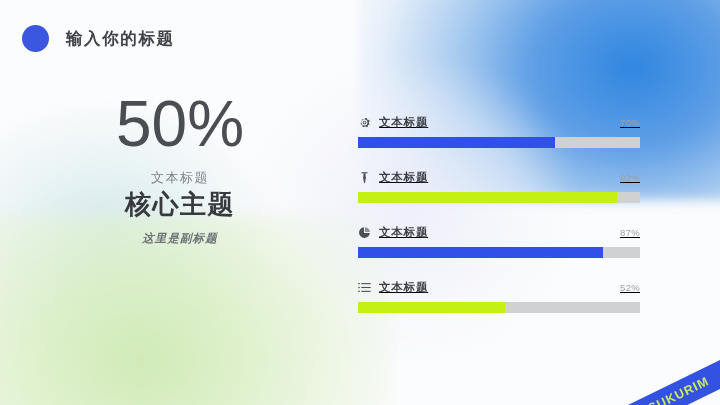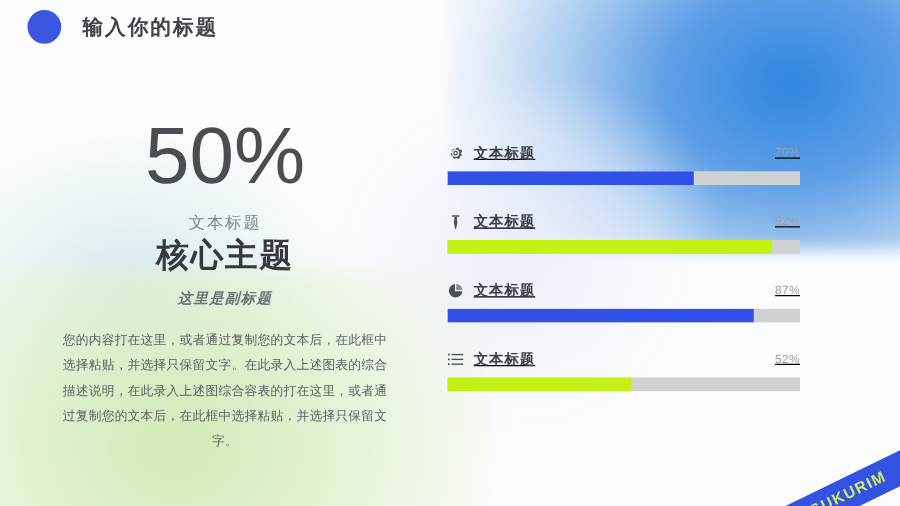--- a/index.html
+++ b/index.html
@@ -44,21 +44,21 @@
   .blob-violet {
     position:absolute;
     left:250px; top:60px;
     width:320px; height:300px;
     background:radial-gradient(ellipse at 50% 50%, rgba(232,234,248,0.75) 0%, rgba(243,244,252,0.4) 50%, rgba(255,255,255,0) 75%);
     filter:blur(10px);
   }
 
   
   #header {
-    position:absolute; top:8px; left:22px;
+    position:absolute; top:25px; left:22px;
     display:flex; align-items:center; gap:17px;
     z-index:5;
   }
   #header .dot {
     width:27px; height:27px; border-radius:50%;
     background:#3b57e0;
     flex:none;
   }
   #header .title {
     font-size:16.5px; font-weight:700; color:#3f4248;
@@ -172,21 +172,20 @@
   <div id="header">
     <div class="dot" style="background: rgb(59, 87, 224);"></div>
     <div class="title">输入你的标题</div>
   </div>
 
   <div id="left-col">
     <div class="big-pct">50%</div>
     <div class="pre-title">文本标题</div>
     <div class="core-title">核心主题</div>
     <div class="sub-title">这里是副标题</div>
-    <div class="body-copy">您的内容打在这里，或者通过复制您的文本后，在此框中选择粘贴，并选择只保留文字。在此录入上述图表的综合描述说明，在此录入上述图综合容表的打在这里，或者通过复制您的文本后，在此框中选择粘贴，并选择只保留文字。</div>
   </div>
 
   <div id="bars">
 
     <div class="bar-item">
       <div class="bar-head">
         <span class="bar-icon">
           <svg viewBox="0 0 24 24" fill="currentColor" aria-hidden="true">
             <path d="M12 8.6a3.4 3.4 0 1 0 0 6.8 3.4 3.4 0 0 0 0-6.8zm0 5.1a1.7 1.7 0 1 1 0-3.4 1.7 1.7 0 0 1 0 3.4z"></path>
             <path d="M20.3 13.2l-.05-2.4 1.45-1.1-1.3-2.9-1.78.45-1.9-1.45L16.3 3.9h-3.2l-.6 1.9-2.1.85-1.65-.9-2.25 2.3.95 1.6-.8 2.15L4.8 12.4l.6 3.15 1.85.15 1.25 1.85-.5 1.75 2.85 1.45 1.2-1.4 2.25.05 1.15 1.45 2.95-1.25-.35-1.8 1.4-1.75 1.85.05zM12 17.4a5.4 5.4 0 1 1 0-10.8 5.4 5.4 0 0 1 0 10.8z"></path>

